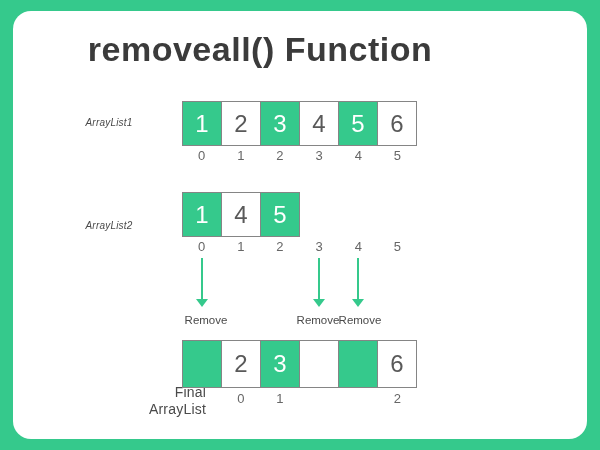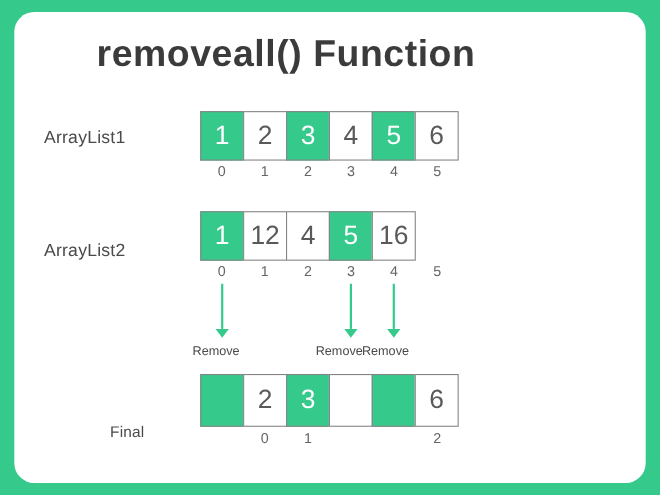--- a/index.html
+++ b/index.html
@@ -29,29 +29,30 @@
     top: 30px; left: 0; width: 520px;
     text-align: center;
     font-size: 34px;
     font-weight: bold;
     letter-spacing: 0.5px;
     color: var(--title-color);
   }
   .row-label {
     position: absolute;
     left: 40px; width: 138px;
-    text-align: left;
-    font-size: 16px;
+    text-align: center;
+    font-size: 10px;
     color: var(--label-color);
     letter-spacing: 0.2px;
+    font-style: italic;
   }
   .final-label {
     position: absolute;
-    left: 100px; top: 350px; width: 90px;
-    text-align: left;
+    left: 116px; top: 350px; width: 90px;
+    text-align: right;
     font-size: 14px;
     line-height: 17px;
     color: var(--label-color);
     letter-spacing: 0.2px;
     margin-top: 34px;
   }
   .list-table {
     position: absolute;
     left: 182px;
     display: flex;
@@ -98,21 +99,21 @@
   .arrow .head {
     width: 0; height: 0;
     border-left: 6px solid transparent;
     border-right: 6px solid transparent;
     border-top: 8px solid var(--green);
   }
   .remove-label {
     position: absolute;
     top: 314px;
     width: 62px;
-    text-align: left;
+    text-align: center;
     font-size: 11.5px;
     color: var(--label-color);
   }
 </style>
 </head>
 <body>
 
 <div class="card"></div>
 
 <div class="title">removeall() Function</div>
@@ -131,24 +132,22 @@
   <div class="index">1</div>
   <div class="index">2</div>
   <div class="index">3</div>
   <div class="index">4</div>
   <div class="index">5</div>
 </div>
 
 <div class="row-label" style="top:220px">ArrayList2</div>
 <div class="list-table" style="top:192px">
   <div class="cell" data-filled="true">1</div>
-  <div class="cell" data-filled="false">12</div>
   <div class="cell" data-filled="false">4</div>
   <div class="cell" data-filled="true">5</div>
-  <div class="cell" data-filled="false">16</div>
 </div>
 <div class="index-row" style="top:239px">
   <div class="index">0</div>
   <div class="index">1</div>
   <div class="index">2</div>
   <div class="index">3</div>
   <div class="index">4</div>
   <div class="index">5</div>
 </div>
 
@@ -163,20 +162,21 @@
 <div class="arrow" style="left:352px">
   <div class="shaft"></div>
   <div class="head"></div>
 </div>
 <div class="remove-label" style="left:175px">Remove</div>
 <div class="remove-label" style="left:287px">Remove</div>
 <div class="remove-label" style="left:329px">Remove</div>
 
 <div class="final-label">
   <div>Final</div>
+  <div>ArrayList</div>
 </div>
 <div class="list-table final" style="top:340px">
   <div class="cell" data-filled="true"></div>
   <div class="cell" data-filled="false">2</div>
   <div class="cell" data-filled="true">3</div>
   <div class="cell" data-filled="false"></div>
   <div class="cell" data-filled="true"></div>
   <div class="cell" data-filled="false">6</div>
 </div>
 <div class="index-row" style="top:391px">

